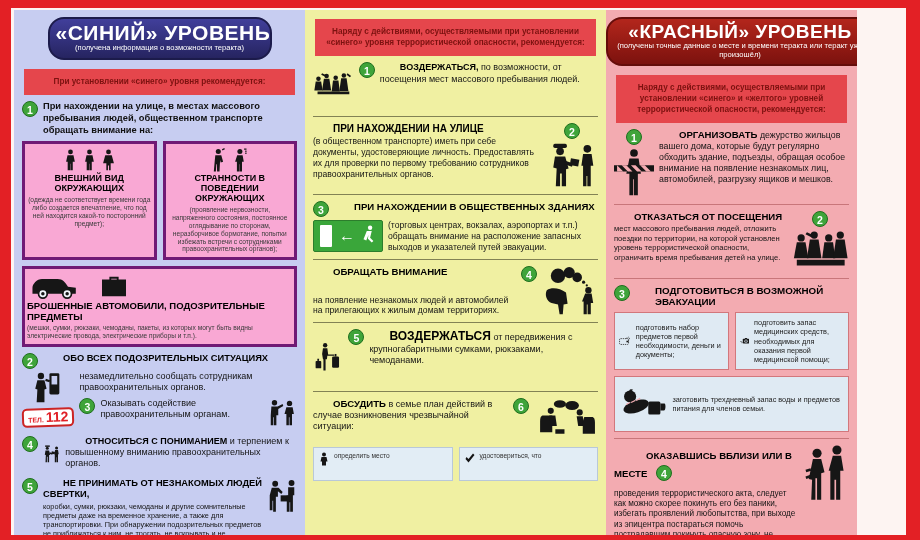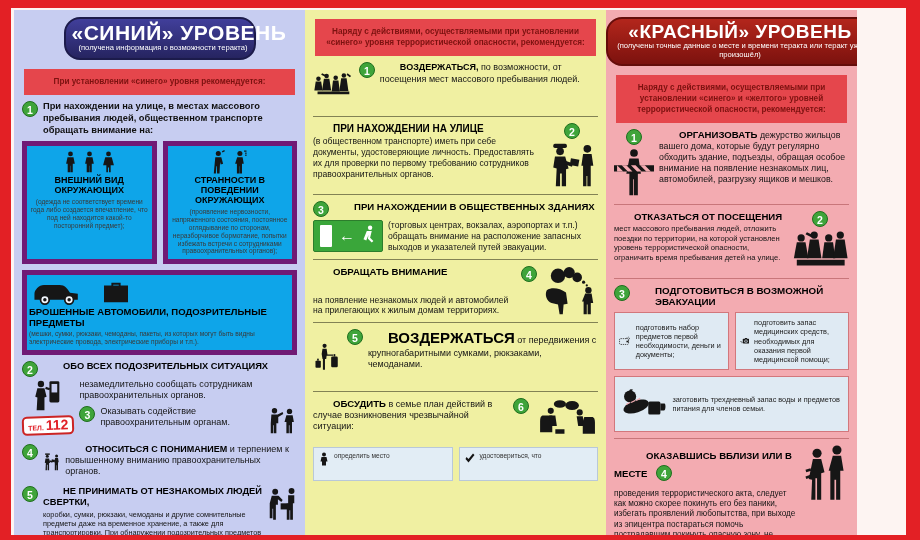--- a/index.html
+++ b/index.html
@@ -5,41 +5,41 @@
   html,body{margin:0;padding:0;background:#fff;}
   *{box-sizing:border-box;font-family:"Liberation Sans",sans-serif;}
   .frame{position:relative;width:920px;height:540px;background:#e32025;overflow:hidden;}
   .inner{position:absolute;left:11px;top:8px;right:14px;bottom:5px;background:#fdf4f2;}
   .col{position:absolute;top:2px;bottom:0;overflow:hidden;}
   .col-blue{left:3px;width:291px;background:#c7cdf1;}
   .col-yellow{left:294px;width:301px;background:#f0f0a2;}
   .col-red{left:595px;width:251px;background:#f3abb1;}
 
   .pill{margin:7px auto 0;text-align:center;color:#fff;border-radius:16px;padding:3px 6px 5px;}
-  .pill-blue{width:192px;background:linear-gradient(#413f9b,#262460);border:2px solid #1c1b4b;text-align:right;}
+  .pill-blue{width:224px;background:linear-gradient(#413f9b,#262460);border:2px solid #1c1b4b;}
   .pill-yellow{width:244px;background:linear-gradient(#96961f,#5c5c02);border:2px solid #494900;}
   .pill-red{width:268px;background:linear-gradient(#b3261c,#7c120e);border:2px solid #650d0a;}
   .pill-title{font-weight:bold;font-size:21px;line-height:1.05;letter-spacing:.5px;white-space:nowrap;}
   .pill-red .pill-title{font-size:19px;}
   .pill-sub{font-size:7.6px;line-height:1.15;}
 
   .banner{margin:9px 10px 4px;background:#e5464c;color:#7c1210;font-weight:bold;
           font-size:8.2px;line-height:1.3;text-align:center;padding:8px 8px;}
 
   .num{flex:none;width:16px;height:16px;border-radius:50%;background:#3fa43a;color:#fff;
        font-weight:bold;font-size:10.5px;text-align:center;line-height:16px;border:1px solid #1f6e1e;}
   .row{display:flex;gap:5px;align-items:flex-start;padding:0 8px;margin-top:6px;}
   .txt{font-size:8px;line-height:1.25;color:#141414;}
   .lead{font-weight:bold;color:#000;padding-left:20px;}
   .big{font-size:9.3px;font-weight:bold;color:#111;}
   .sep{border-top:1px solid rgba(40,40,20,.55);margin:6px 8px 0;}
   .sep-red{border-top:1px solid rgba(120,20,20,.35);margin:6px 8px 0;}
 
   .grid2{display:grid;grid-template-columns:1fr 1fr;gap:6px;margin:5px 8px 0;}
-  .wbox{background:#0ea5e9;border:5px solid #701a75;text-align:center;padding:4px 3px;}
+  .wbox{background:#f9a8d4;border:3px solid #701a75;text-align:center;padding:4px 3px;}
   .wbox .btitle{font-weight:bold;font-size:9px;line-height:1.1;margin-top:2px;}
   .wbox .btext{font-size:6.6px;line-height:1.2;color:#3a3a3a;margin-top:2px;}
   .iconrow{display:flex;justify-content:center;gap:6px;align-items:flex-end;}
 
   .rbox{background:#dfeaf3;border:1px solid #d2777c;padding:5px 4px;display:flex;gap:5px;
         align-items:center;font-size:7.3px;line-height:1.25;color:#222;}
   .rgrid{display:grid;grid-template-columns:1fr 1fr;gap:6px;margin:5px 8px 0;}
   .rfull{margin:6px 8px 0;}
 
   .phone{display:inline-flex;align-items:baseline;gap:2px;background:#fff;border:2px solid #cc2424;
@@ -275,21 +275,21 @@
     <div class="row">
       <svg class="pic" width="58" height="56" viewBox="0 0 70 66">
             <circle cx="28" cy="6" r="5"></circle>
             <path d="M23 13h10l2 14h14v3h-16l-1 8h-3v26h-5V38h-1l-2-12z"></path>
             <rect x="44" y="32" width="16" height="26" rx="3"></rect>
             <rect x="50" y="26" width="4" height="6"></rect>
             <rect x="6" y="42" width="13" height="17" rx="2"></rect>
             <rect x="10" y="37" width="4" height="5"></rect>
           </svg>
       <span class="num">5</span>
-      <div class="txt" style="font-size:9px;"><span class="lead" style="font-size:15px;">ВОЗДЕРЖАТЬСЯ</span> <span>от передвижения с крупногабаритными сумками, рюкзаками, чемоданами.</span></div>
+      <div class="txt" style="font-size:9px;"><span class="lead" style="font-size:12px;">ВОЗДЕРЖАТЬСЯ</span> <span>от передвижения с крупногабаритными сумками, рюкзаками, чемоданами.</span></div>
     </div>
 
     <div class="sep"></div>
 
     <div class="row">
       <div class="txt" style="flex:1;font-size:9px;"><span class="lead" style="font-size:9.6px;">ОБСУДИТЬ</span> <span>в семье план действий в случае возникновения чрезвычайной ситуации:</span></div>
       <span class="num">6</span>
       <svg class="pic" width="64" height="44" viewBox="0 0 84 56">
             <ellipse cx="34" cy="7" rx="8" ry="5"></ellipse>
             <ellipse cx="50" cy="9" rx="9" ry="6"></ellipse>

